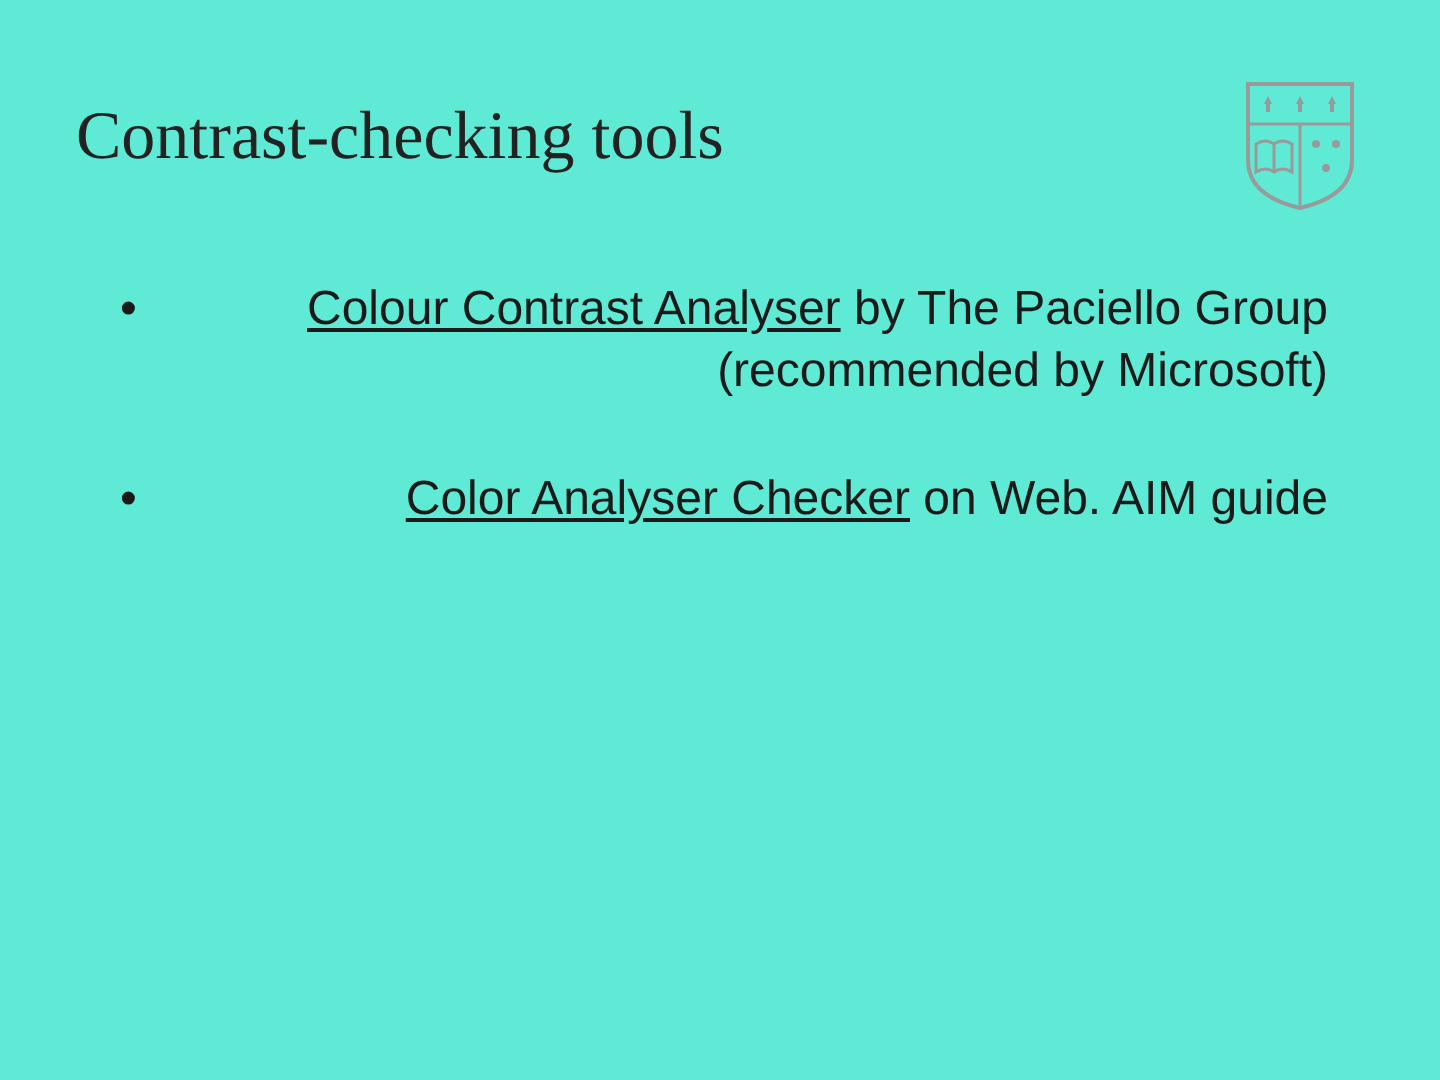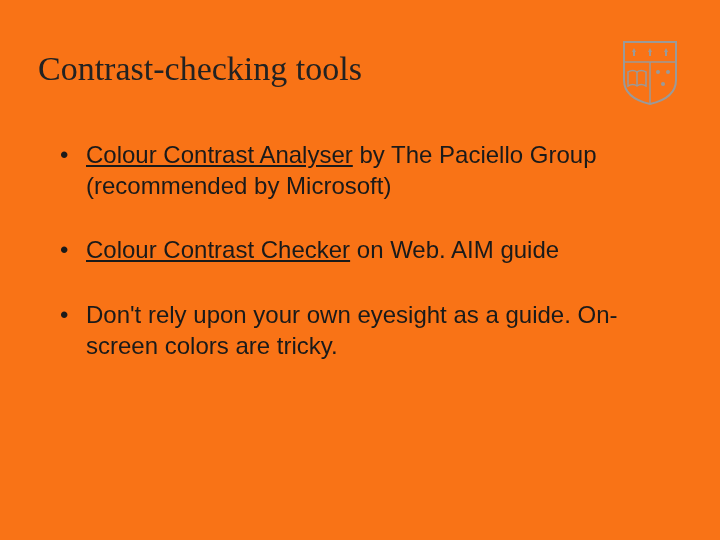--- a/index.html
+++ b/index.html
@@ -5,21 +5,21 @@
   html, body {
     margin: 0;
     padding: 0;
     width: 720px;
     height: 540px;
     overflow: hidden;
   }
   .slide {
     width: 720px;
     height: 540px;
-    background: #f97316;
+    background: #5eead4;
     box-sizing: border-box;
     position: relative;
     font-family: Arial, Helvetica, sans-serif;
     color: #1a1a1a;
   }
   .title {
     position: absolute;
     top: 50px;
     left: 38px;
     font-family: "Times New Roman", Times, serif;
@@ -38,20 +38,21 @@
   .body {
     position: absolute;
     top: 140px;
     left: 60px;
     right: 56px;
   }
   ul.bullets {
     list-style: none;
     margin: 0;
     padding: 0;
+    text-align: right;
   }
   ul.bullets > li {
     position: relative;
     padding-left: 26px;
     font-size: 24px;
     line-height: 1.28;
     margin-bottom: 34px;
   }
   ul.bullets > li::before {
     content: "•";
@@ -99,21 +100,18 @@
       </g>
     </svg>
   </div>
 
   <div class="body">
     <ul class="bullets">
       <li>
         <span class="link">Colour Contrast Analyser</span><span> by The Paciello Group (recommended by Microsoft)</span>
       </li>
       <li>
-        <span class="link">Colour Contrast Checker</span><span> on Web. AIM guide</span>
-      </li>
-      <li>
-        <span>Don't rely upon your own eyesight as a guide. On-screen colors are tricky.</span>
+        <span class="link">Color Analyser Checker</span><span> on Web. AIM guide</span>
       </li>
     </ul>
   </div>
 
 </div>
 
 </body></html>

